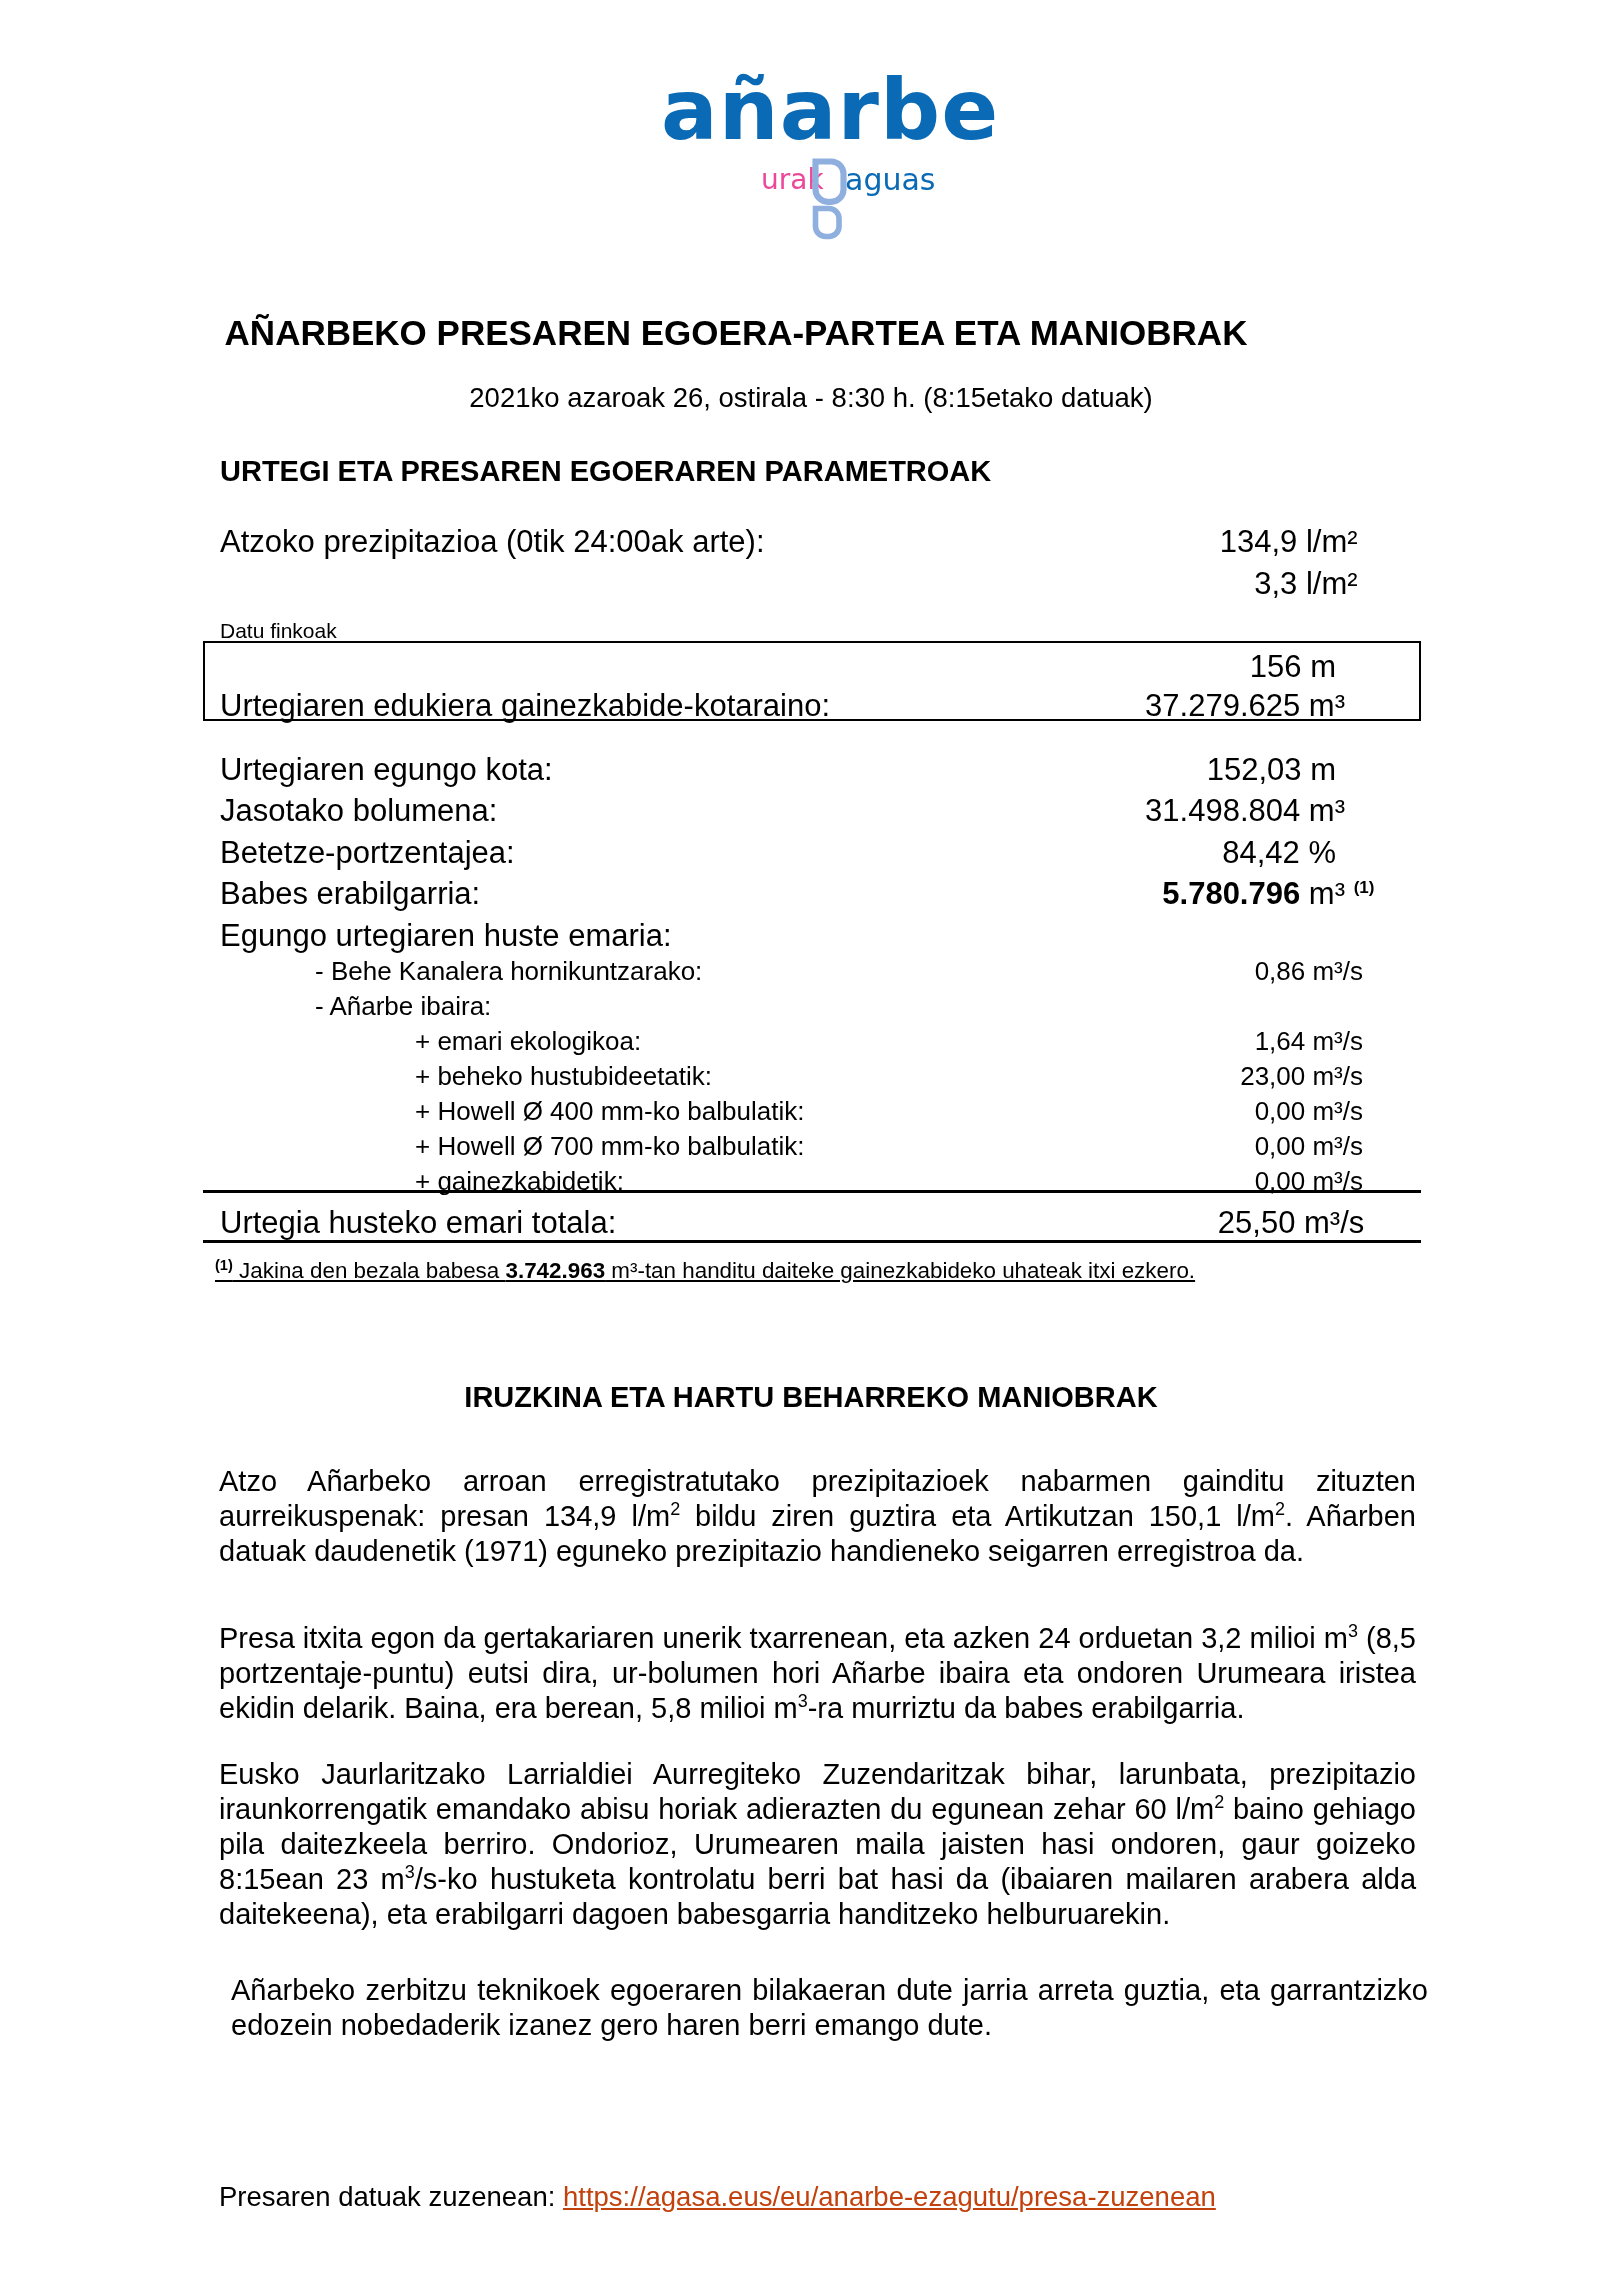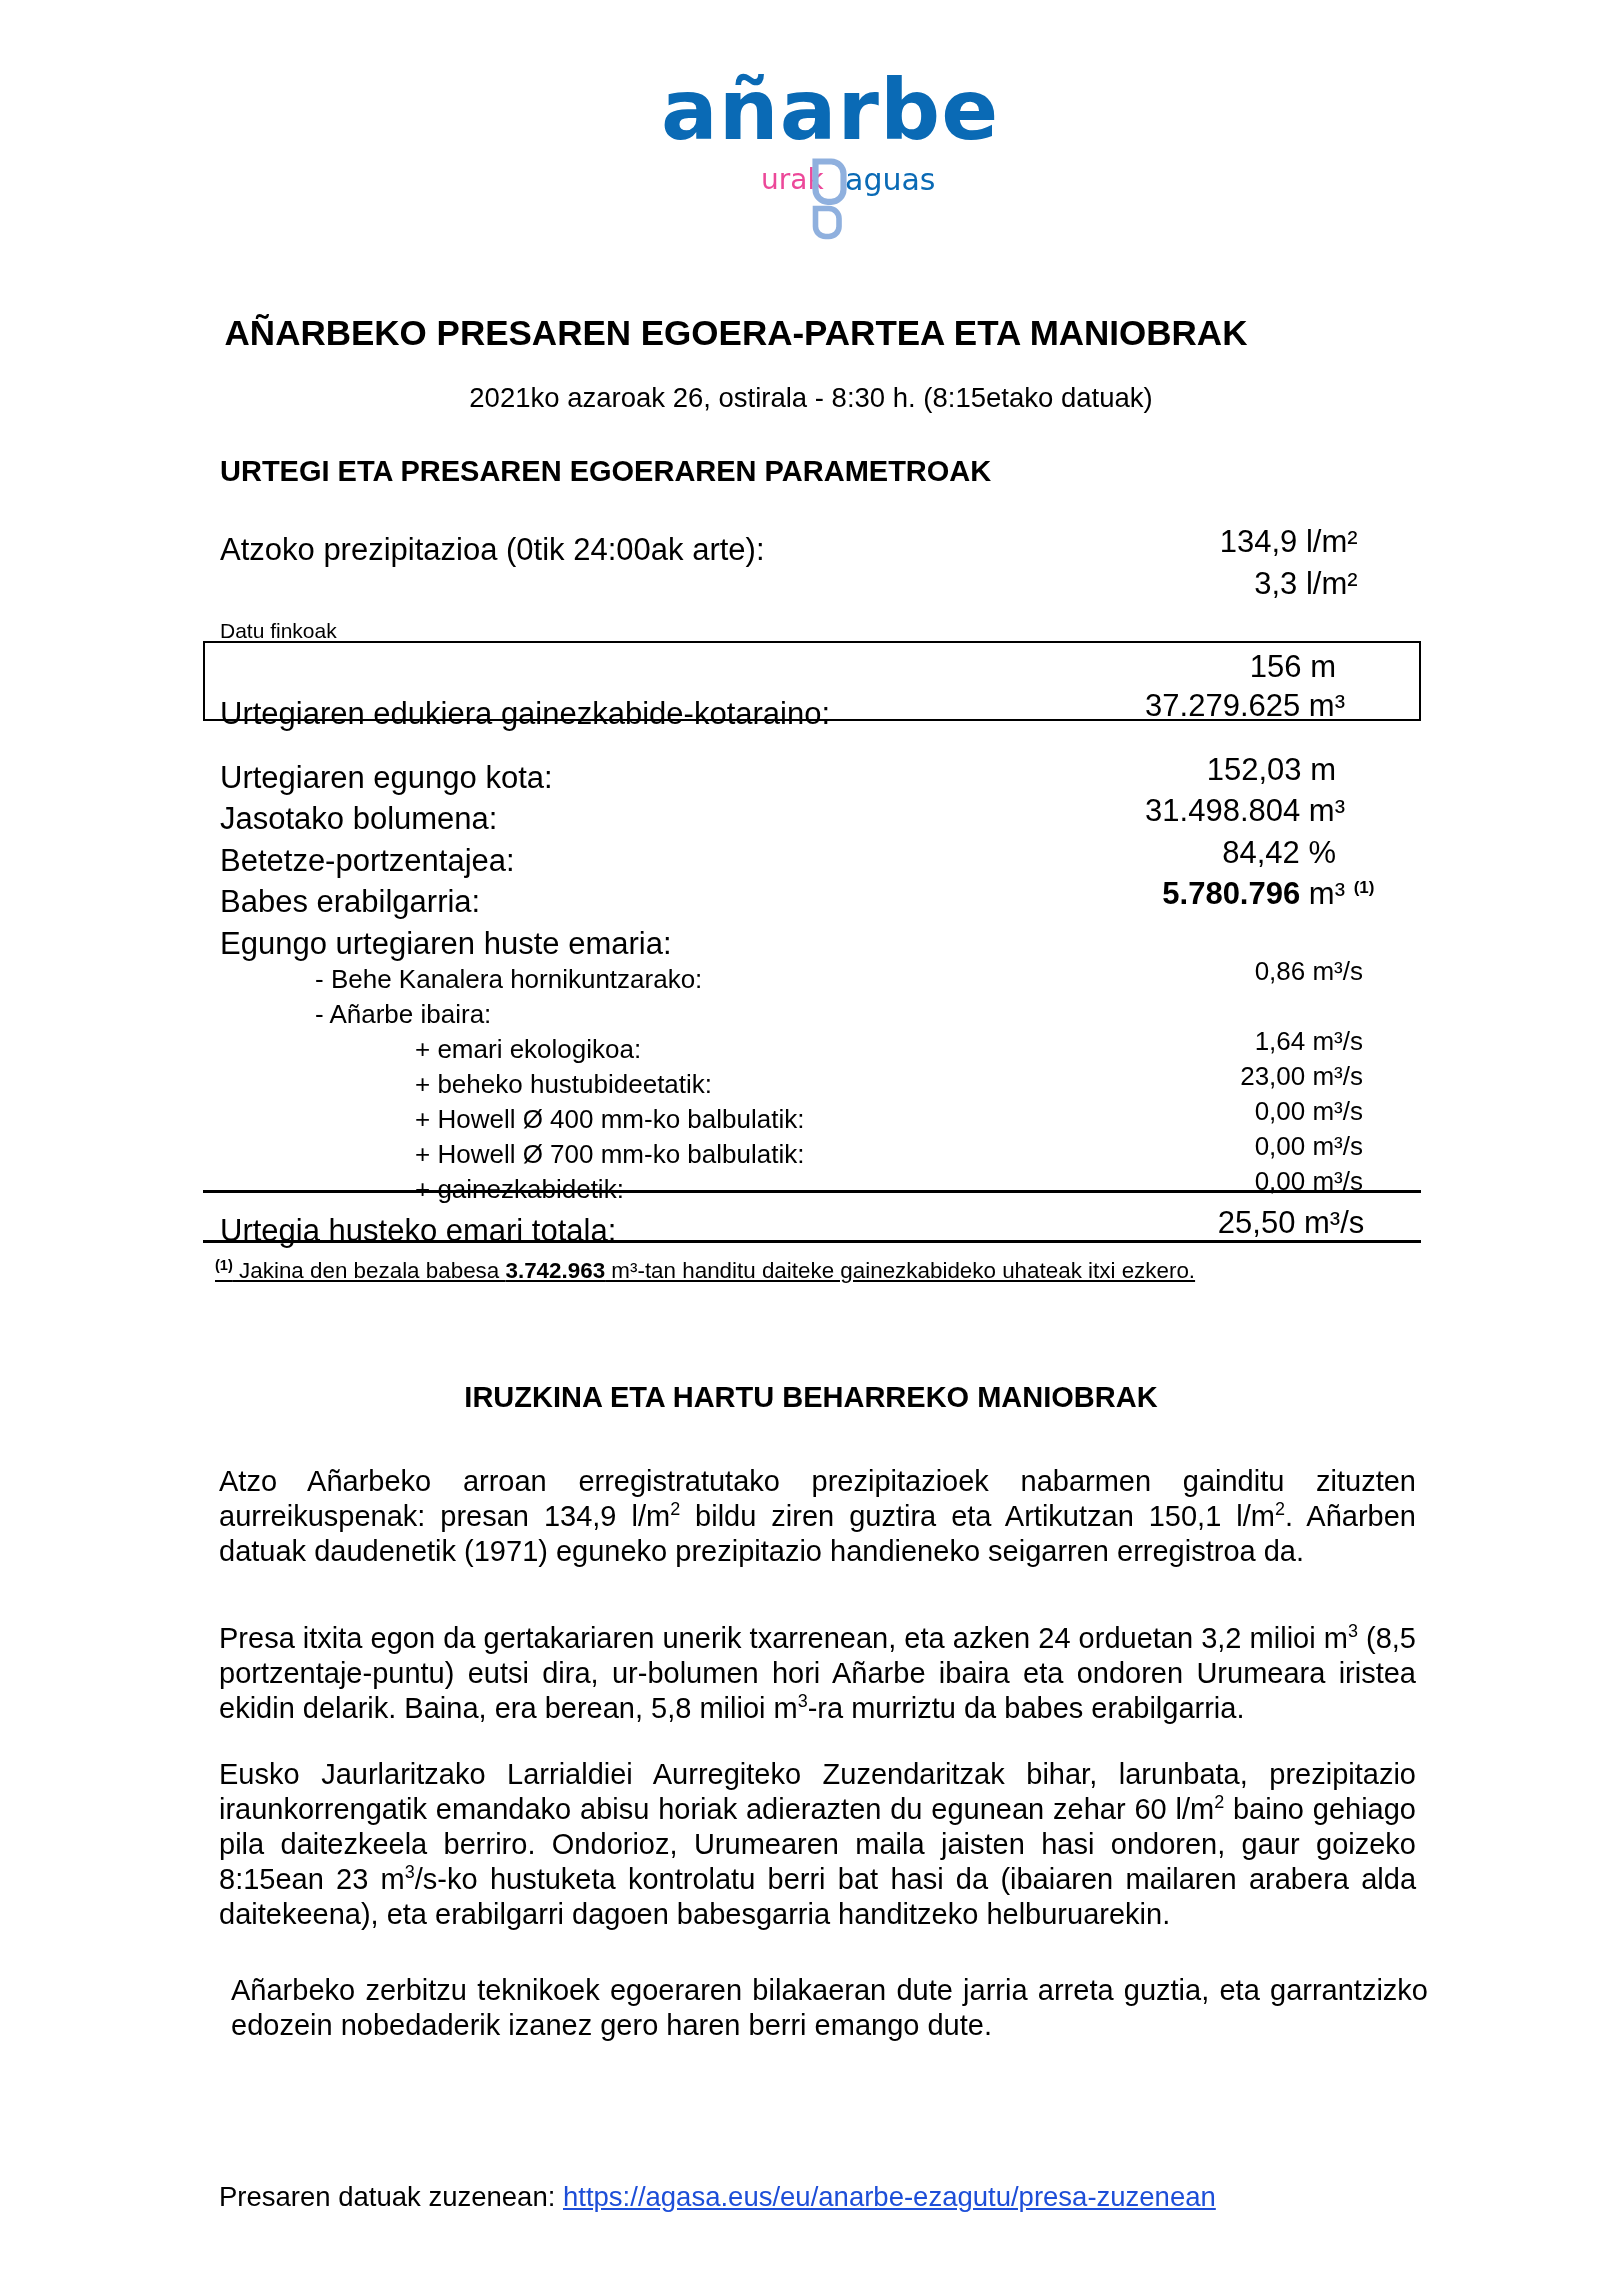--- a/index.html
+++ b/index.html
@@ -17,21 +17,21 @@
                     font-size: 30px; color: #0a6ab5; line-height: 34px; }
   .logo-drop { position: absolute; left: 151px; top: 95px; width: 35px; height: 84px; }
 
   .title { position: absolute; left: 0; width: 1472px; top: 313px; text-align: center;
            font-size: 35px; font-weight: bold; line-height: 39px; }
   .subtitle { position: absolute; left: 0; width: 1622px; top: 382px; text-align: center;
               font-size: 27.5px; line-height: 31px; }
   .section-h { position: absolute; left: 220px; top: 454px; font-size: 29px; font-weight: bold; line-height: 34px; }
 
   .row { position: absolute; left: 220px; width: 1160px; height: 35px; }
-  .row .lbl { position: absolute; left: 0; top: 8px; white-space: nowrap; }
+  .row .lbl { position: absolute; left: 0; top: 0; white-space: nowrap; }
   .row .val { position: absolute; right: 0; top: 0; white-space: nowrap; text-align: right; }
   .big { font-size: 31px; line-height: 35px; }
   .small { font-size: 26px; line-height: 30px; }
   .tiny { font-size: 21px; line-height: 23.5px; }
   sup.s { font-size: 0.6em; vertical-align: super; line-height: 0; }
   .bold { font-weight: bold; }
 
   .box { position: absolute; left: 203px; top: 641px; width: 1214px; height: 76px;
          border: 2.8px solid #000; }
   .hline { position: absolute; left: 203px; width: 1218px; height: 2.8px; background: #000; }
@@ -40,21 +40,21 @@
   .footnote sup { font-size: 14.6px; vertical-align: 7.8px; line-height: 0; font-weight: bold; }
 
   .section-h2 { position: absolute; left: 0; width: 1622px; top: 1380px; text-align: center;
                 font-size: 29px; font-weight: bold; line-height: 34px; }
 
   .para { position: absolute; left: 219px; width: 1197px; font-size: 29px; line-height: 35px;
           text-align: justify; text-align-last: left; }
   .para sup { font-size: 18px; vertical-align: 11.2px; line-height: 0; }
 
   .bottom-link { position: absolute; left: 219px; top: 2181px; font-size: 27.5px; line-height: 31px; white-space: nowrap; }
-  .bottom-link a { color: #1d4ed8; text-decoration: underline; }
+  .bottom-link a { color: #c2410c; text-decoration: underline; }
 </style>
 </head>
 <body>
 
 <div class="logo">
   <div class="logo-main">añarbe</div>
   <div class="logo-sub-left">urak</div>
   <svg class="logo-drop" viewBox="0 0 62 150">
     <path d="M6 8 H34 A22 22 0 0 1 56 30 V58 A22 22 0 0 1 34 80 H28 A22 22 0 0 1 6 58 Z" fill="none" stroke="#8fb0de" stroke-width="11"></path>
     <path d="M6 92 H30 A18 18 0 0 1 48 110 V124 A18 18 0 0 1 30 142 H24 A18 18 0 0 1 6 124 Z" fill="none" stroke="#8fb0de" stroke-width="10"></path>

